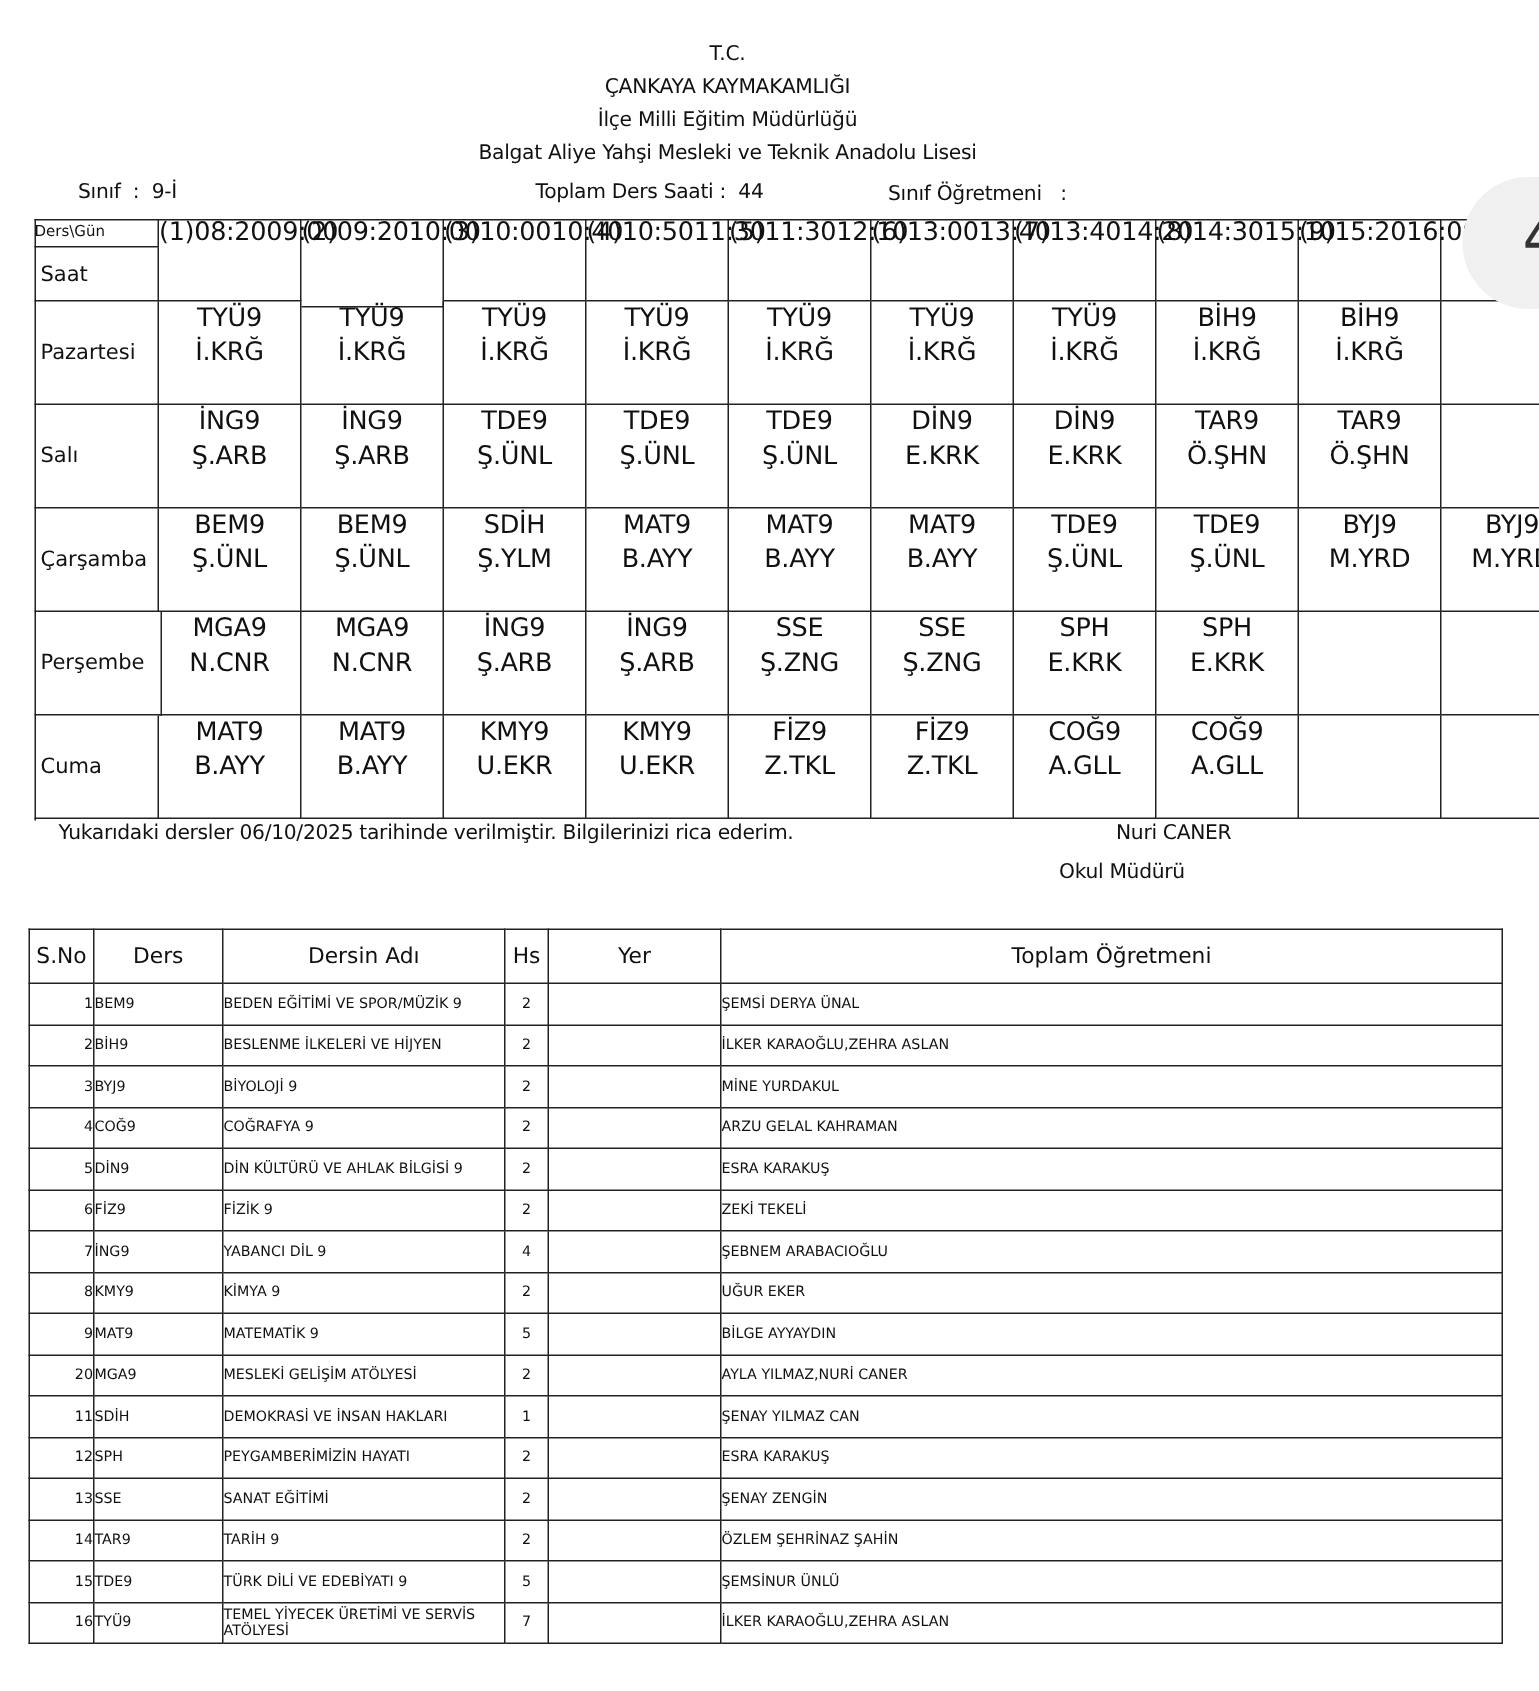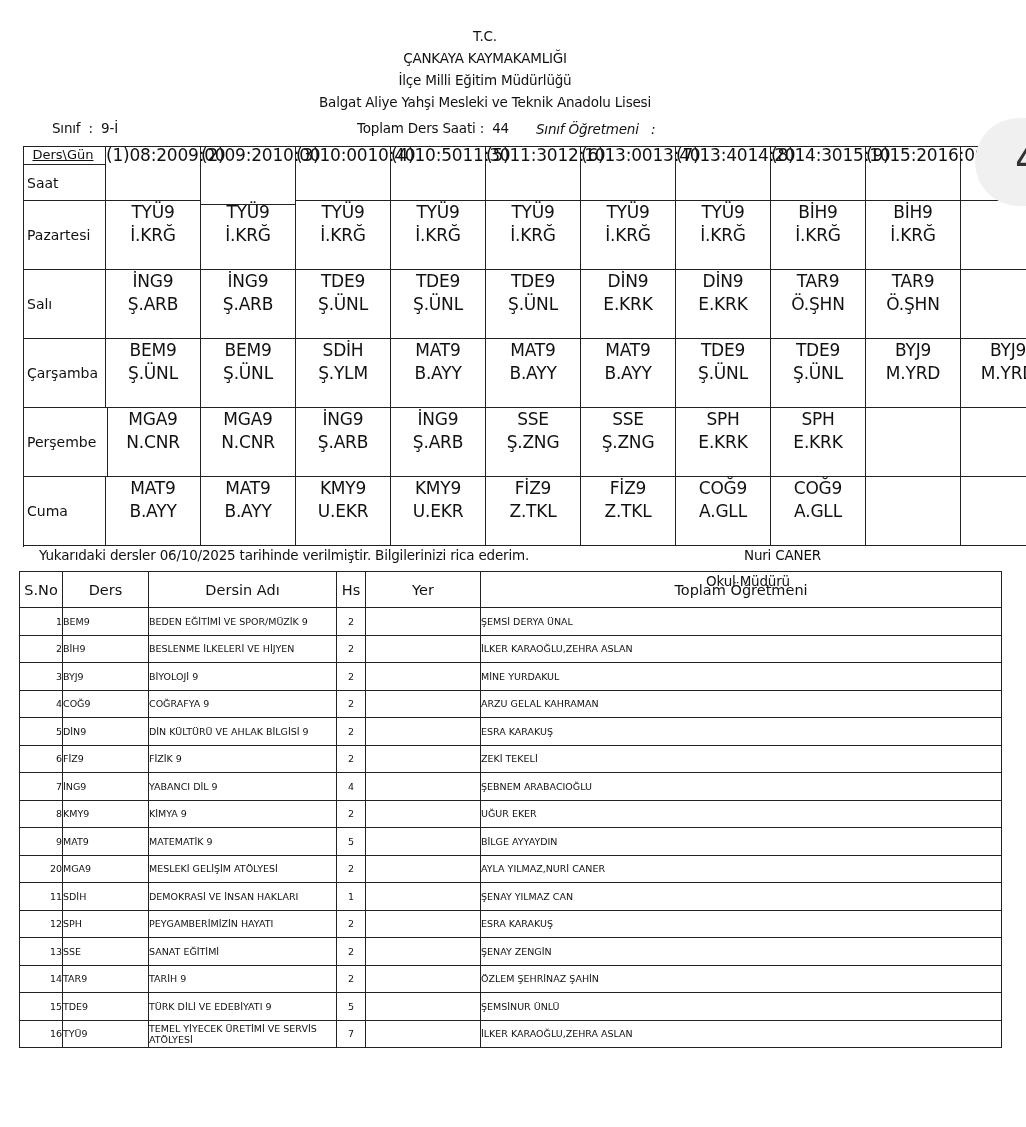--- a/index.html
+++ b/index.html
@@ -14,28 +14,28 @@
   .meta { position: absolute; font-size: 13.5px; letter-spacing: -0.2px; color: #111; white-space: pre; }
 
   
   .sched { position: absolute; left: 23px; top: 146px; }
   .cell { position: absolute; box-sizing: border-box; border-right: 1.5px solid #222; border-bottom: 1.5px solid #222; }
   .sched-frame { position: absolute; border-top: 1.5px solid #222; border-left: 1.5px solid #222; box-sizing: border-box; }
   .day-label { font-size: 14px; padding-left: 4px; display: flex; align-items: center; }
   .lesson { text-align: center; font-size: 17px; line-height: 23px; padding-top: 0px; letter-spacing: -0.2px; }
   .lesson .l2 { display: block; }
   .period-head { text-align: center; font-size: 17px; line-height: 18.5px; letter-spacing: -0.2px; }
-  .corner-top { font-size: 13px; text-align: center; padding-right: 2px; line-height: 17px; text-decoration: underline; }
+  .corner-top { font-size: 10px; text-align: left; padding-right: 2px; line-height: 17px; }
   .corner-bot { font-size: 14px; padding-left: 4px; display: flex; align-items: center; }
 
   .note { position: absolute; font-size: 13.5px; letter-spacing: -0.2px; color: #111; white-space: pre; }
 
   
   table.subjects {
-    position: absolute; left: 19px; top: 571px; border-collapse: collapse; table-layout: fixed;
+    position: absolute; left: 19px; top: 619px; border-collapse: collapse; table-layout: fixed;
     width: 982px;
   }
   table.subjects th, table.subjects td { border: 1.5px solid #222; padding: 0; }
   table.subjects th { height: 35px; font-weight: normal; font-size: 14.5px; text-align: center; }
   table.subjects td { height: 26.5px; font-size: 9.5px; }
   td.sno { text-align: right; padding-right: 4px; font-size: 11px; }
   td.code { padding-left: 2px; }
   td.name { padding-left: 2px; line-height: 11px; }
   td.hs { text-align: center; font-size: 11px; }
   td.teacher { padding-left: 1px; }
@@ -49,21 +49,21 @@
 </head>
 <body>
 
 <div class="hdr-line" style="top:28px;">T.C.</div>
 <div class="hdr-line" style="top:50px;">ÇANKAYA KAYMAKAMLIĞI</div>
 <div class="hdr-line" style="top:72px;">İlçe Milli Eğitim Müdürlüğü</div>
 <div class="hdr-line" style="top:94px;">Balgat Aliye Yahşi  Mesleki ve Teknik Anadolu Lisesi</div>
 
 <div class="meta" style="left:52px; top:120px;">Sınıf  :  9-İ</div>
 <div class="meta" style="left:357px; top:120px;">Toplam Ders Saati :  44</div>
-<div class="meta" style="left:536px; top:121px;font-style:italic;">Sınıf Öğretmeni   :</div>
+<div class="meta" style="left:592px; top:121px;">Sınıf Öğretmeni   :</div>
 
 <div class="sched" id="sched">
     <div class="sched-frame" style="left: 0px; top: 0px; width: 1033px; height: 401px;"></div>
     <div class="cell corner-top" style="left: 0px; top: 0px; width: 83px; height: 19px;">Ders\Gün</div>
     <div class="cell corner-bot" style="left: 0px; top: 19px; width: 83px; height: 36px;">Saat</div>
     <div class="cell period-head" style="left: 83px; top: 0px; width: 95px; height: 55px;"><span class="l2">(1)</span><span class="l2">08:20</span><span class="l2">09:00</span></div>
     <div class="cell period-head" style="left: 178px; top: 0px; width: 95px; height: 59px;"><span class="l2">(2)</span><span class="l2">09:20</span><span class="l2">10:00</span></div>
     <div class="cell period-head" style="left: 273px; top: 0px; width: 95px; height: 55px;"><span class="l2">(3)</span><span class="l2">10:00</span><span class="l2">10:40</span></div>
     <div class="cell period-head" style="left: 368px; top: 0px; width: 95px; height: 55px;"><span class="l2">(4)</span><span class="l2">10:50</span><span class="l2">11:30</span></div>
     <div class="cell period-head" style="left: 463px; top: 0px; width: 95px; height: 55px;"><span class="l2">(5)</span><span class="l2">11:30</span><span class="l2">12:10</span></div>

